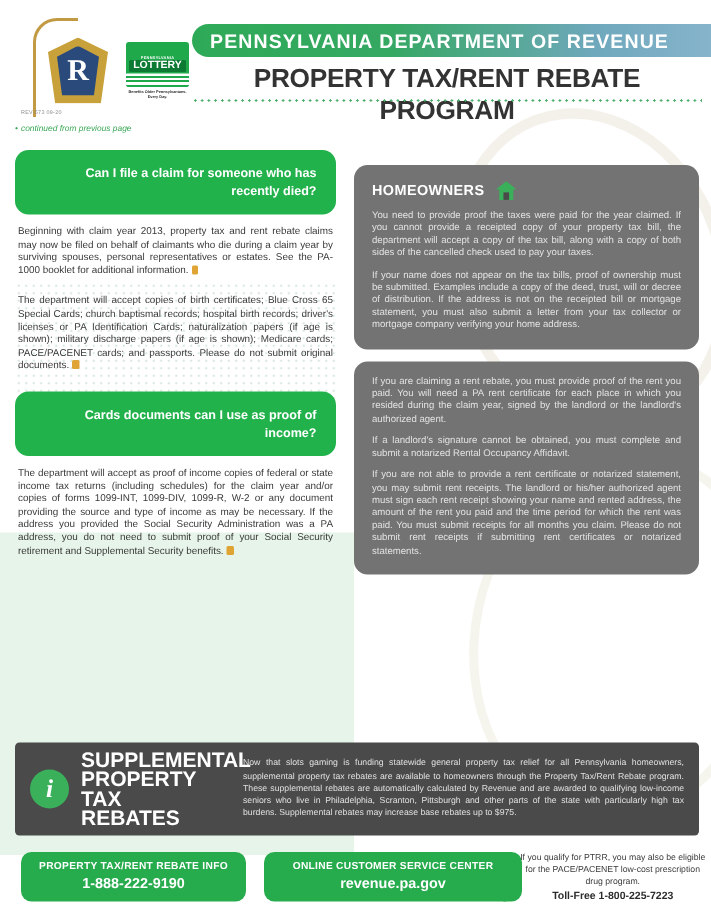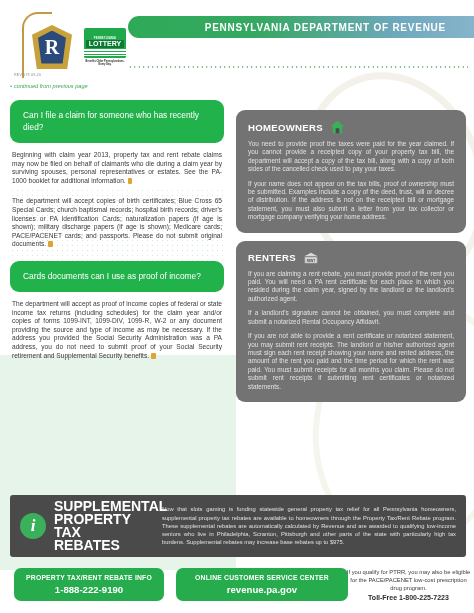--- a/index.html
+++ b/index.html
@@ -77,21 +77,21 @@
 
   .green-bar {
     position: absolute; left: 128px; top: 16px;
     width: 346px; height: 22px;
     background: linear-gradient(to right, #2eaa57 0%, #35a862 38%, #6fa8bd 78%, #86b4cb 100%);
     border-top-left-radius: 11px; border-bottom-left-radius: 11px;
     display: flex; align-items: center; justify-content: flex-end;
     padding-right: 28px;
   }
   .green-bar span {
-    color: #fff; font-size: 10px; font-weight: bold; letter-spacing: .75px;
+    color: #fff; font-size: 13px; font-weight: bold; letter-spacing: .75px;
   }
   .main-title {
     position: absolute; left: 128px; top: 42px; width: 340px;
     font-size: 17.5px; font-weight: bold; color: #333333;
     letter-spacing: -.2px; text-align: center;
   }
   .dotline {
     position: absolute; left: 128px; top: 66px; width: 340px; height: 2px;
     background-image: radial-gradient(circle, #4cae6a 0.8px, transparent 0.9px);
     background-size: 4.5px 2px; background-repeat: repeat-x;
@@ -121,21 +121,21 @@
   
   .left-col {
     position: absolute; left: 10px; top: 100px;
     width: 214px; z-index: 2;
   }
   .faq-pill {
     background: #22b24c; border-radius: 9px;
     padding: 9px 13px 10px 13px; margin-bottom: 8px;
   }
   .faq-pill .q {
-    color: #ffffff; font-size: 8.4px; font-weight: normal; line-height: 12px;
+    color: #ffffff; font-size: 8.4px; font-weight: bold; line-height: 12px; text-align: right;
   }
   .faq-body {
     font-size: 6.6px; line-height: 8.6px; color: #3a3a3a;
     text-align: justify; padding: 0 2px 0 2px; margin-bottom: 12px;
   }
   .faq-body .tick {
     display: inline-block; width: 4.5px; height: 6px;
     background: #e0a435; vertical-align: -1px; margin-left: 2px;
     border-radius: 1px;
   }
@@ -242,20 +242,21 @@
     </div>
 
     <div class="rev-num">REV-573 09-20</div>
     <div class="continued">
       <span class="bullet">•</span><span>continued from previous page</span>
     </div>
 
     <div class="green-bar">
       <span>PENNSYLVANIA DEPARTMENT OF REVENUE</span>
     </div>
+    <div class="main-title">PROPERTY TAX/RENT REBATE PROGRAM</div>
     <div class="dotline"></div>
   </div>
 
   <div class="swoosh"></div>
   <div class="swoosh2"></div>
 
 
   <div class="left-col">
     <div class="dotpanel"></div>
     <div class="greenwash"></div>
@@ -289,30 +290,20 @@
             <path d="M12 1 L23 10 L19.5 10 L19.5 21 L4.5 21 L4.5 10 L1 10 Z" fill="#3bb05a"></path>
             <rect x="9" y="13" width="6" height="8" fill="#4a4a4a"></rect>
           </svg>
         </div>
       </div>
       <div class="card-p">You need to provide proof the taxes were paid for the year claimed. If you cannot provide a receipted copy of your property tax bill, the department will accept a copy of the tax bill, along with a copy of both sides of the cancelled check used to pay your taxes.</div>
       <div class="card-p">If your name does not appear on the tax bills, proof of ownership must be submitted. Examples include a copy of the deed, trust, will or decree of distribution. If the address is not on the receipted bill or mortgage statement, you must also submit a letter from your tax collector or mortgage company verifying your home address.</div>
     </div>
 
     <div class="dark-card">
-      <div class="card-head">
-        <div class="title">RENTERS</div>
-        <div class="house-icon">
-          <svg width="16" height="13" viewBox="0 0 26 21">
-            <path d="M13 1 L24 7 L2 7 Z" fill="#d8d8d8"></path>
-            <rect x="3" y="8" width="20" height="10" fill="#d8d8d8" stroke="#8f8f8f" stroke-width="1"></rect>
-            <text x="13" y="15.5" font-size="5" fill="#4a4a4a" text-anchor="middle" font-family="Liberation Sans, sans-serif" font-weight="bold">RENT</text>
-          </svg>
-        </div>
-      </div>
       <div class="card-p">If you are claiming a rent rebate, you must provide proof of the rent you paid. You will need a PA rent certificate for each place in which you resided during the claim year, signed by the landlord or the landlord's authorized agent.</div>
       <div class="card-p">If a landlord's signature cannot be obtained, you must complete and submit a notarized Rental Occupancy Affidavit.</div>
       <div class="card-p">If you are not able to provide a rent certificate or notarized statement, you may submit rent receipts. The landlord or his/her authorized agent must sign each rent receipt showing your name and rented address, the amount of the rent you paid and the time period for which the rent was paid. You must submit receipts for all months you claim. Please do not submit rent receipts if submitting rent certificates or notarized statements.</div>
     </div>
   </div>
 
   <div class="supp">
     <div class="info-circle">i</div>
     <div class="supp-title">SUPPLEMENTAL PROPERTY TAX REBATES</div>
     <div class="supp-body">Now that slots gaming is funding statewide general property tax relief for all Pennsylvania homeowners, supplemental property tax rebates are available to homeowners through the Property Tax/Rent Rebate program. These supplemental rebates are automatically calculated by Revenue and are awarded to qualifying low-income seniors who live in Philadelphia, Scranton, Pittsburgh and other parts of the state with particularly high tax burdens. Supplemental rebates may increase base rebates up to $975.</div>

